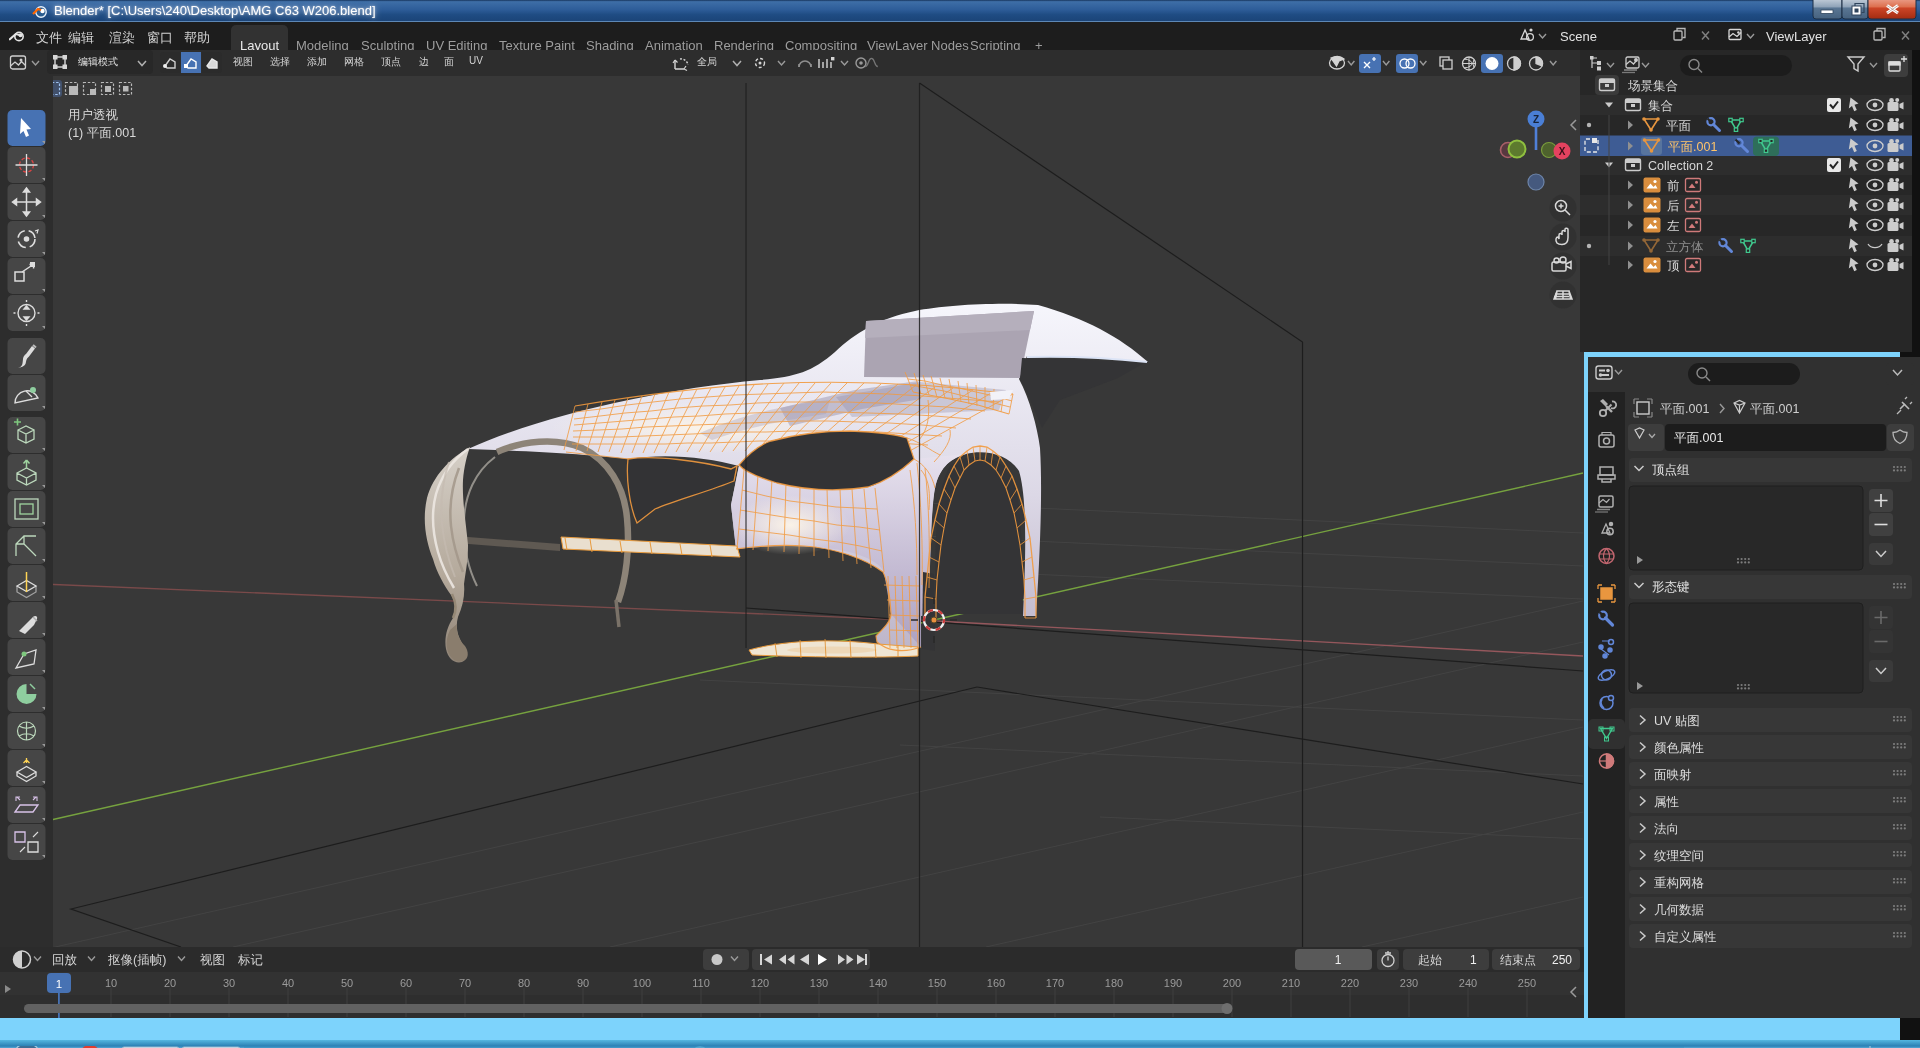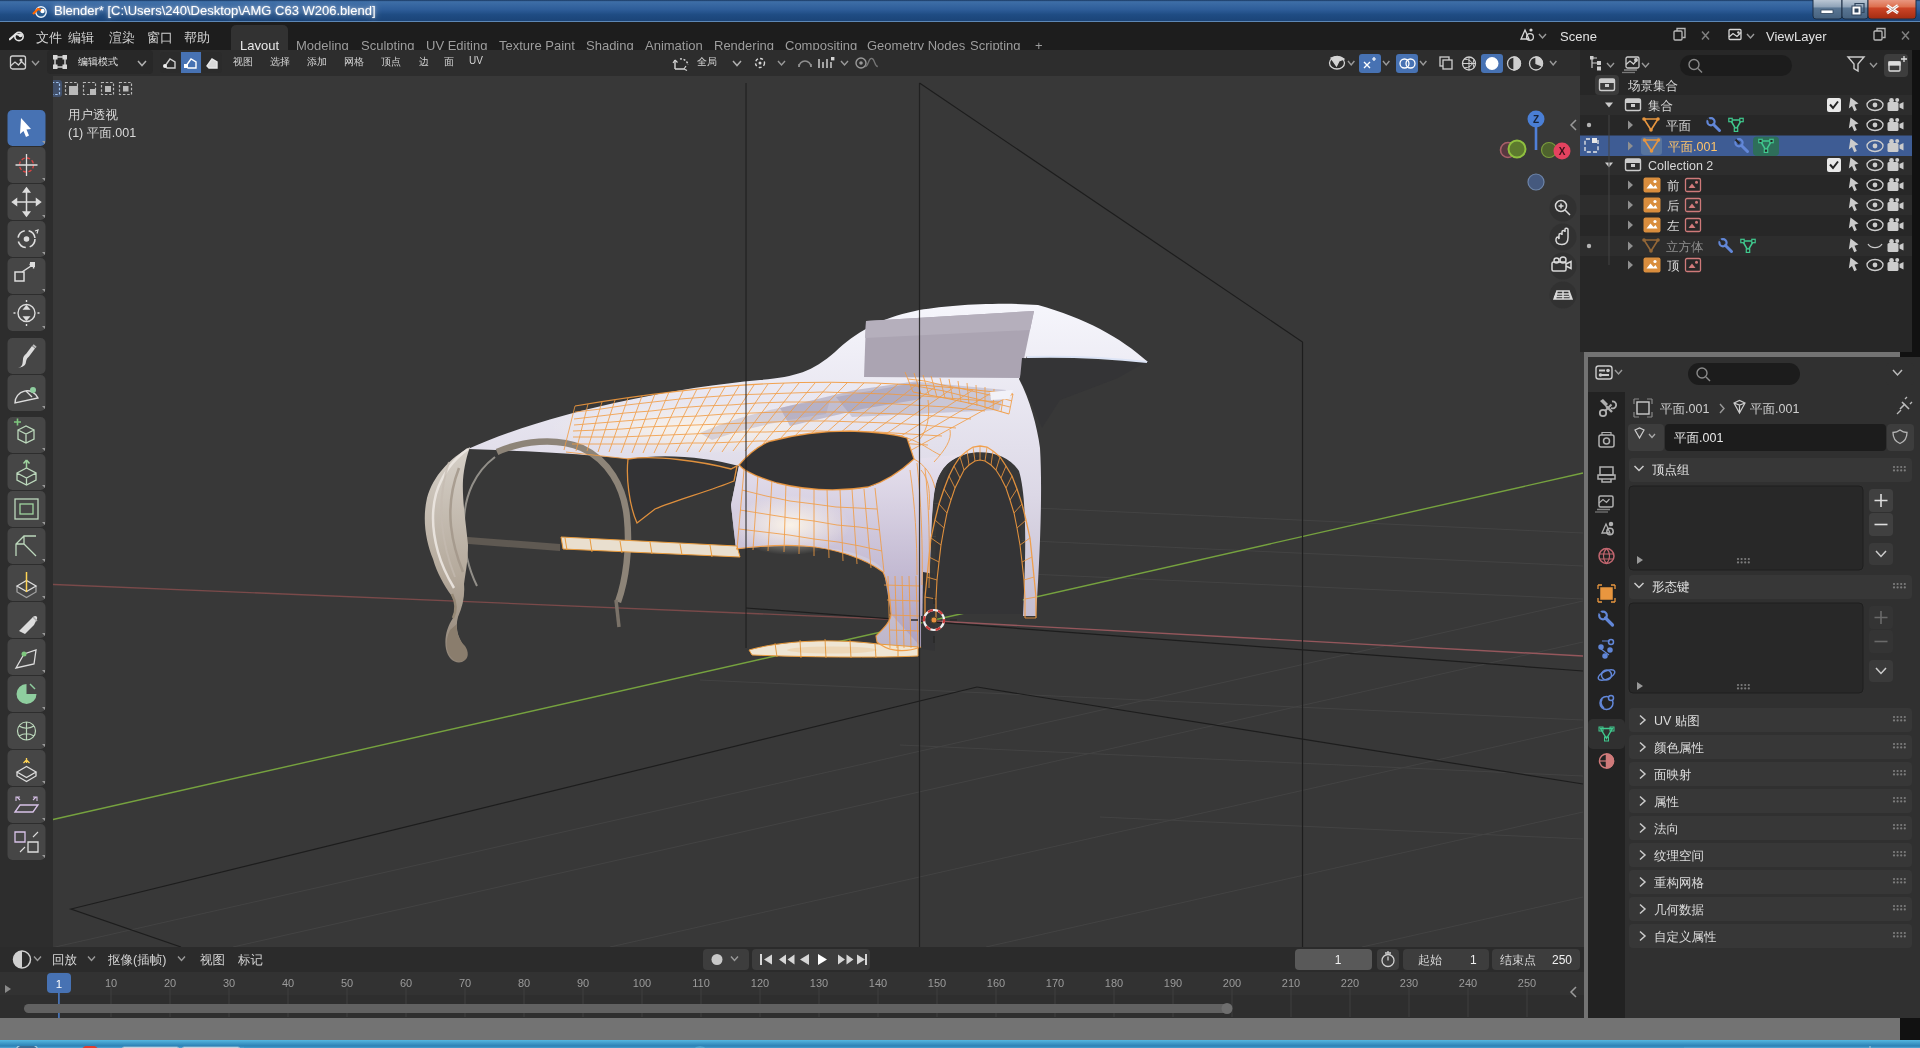--- a/index.html
+++ b/index.html
@@ -1,17 +1,17 @@
 <!DOCTYPE html>
 <html><head><meta charset="utf-8">
 <style>
 *{margin:0;padding:0;box-sizing:border-box}
 html,body{width:1920px;height:1048px;overflow:hidden;background:#111}
 body{font-family:"Liberation Sans",sans-serif;-webkit-font-smoothing:antialiased}
-#scr{position:absolute;left:0;top:0;width:1900px;height:1048px;background:#737373}
+#scr{position:absolute;left:0;top:0;width:1900px;height:1048px;background:#7dd3fc}
 .abs{position:absolute}
 
 #title{left:0;top:0;width:1920px;height:22px;background:linear-gradient(#17345c 0%,#3e6ea7 8%,#2e5d99 45%,#1f4c83 70%,#1b4478 100%);border-bottom:1px solid #5d87b5}
 #title .tx{position:absolute;left:54px;top:3px;font-size:13px;color:#fff;text-shadow:0 0 6px rgba(255,255,255,.75),0 0 2px rgba(255,255,255,.6)}
 
 #topbar{left:0;top:22px;width:1920px;height:28px;background:#1d1d1d;color:#cfcfcf;font-size:13px}
 #topbar .m{position:absolute;top:7px;color:#d2d2d2}
 #topbar .tab{position:absolute;top:3px;height:25px;line-height:25px;color:#9d9d9d;border-radius:5px 5px 0 0;padding:8px 9px}
 #topbar .tab.on{background:#323232;color:#e8e8e8}
 
@@ -76,21 +76,21 @@
       <span class="m" style="left:184px">帮助</span>
     <span class="tab on" style="left:231px;top:3px;">Layout</span>
     <span class="tab" style="left:287px">Modeling</span>
       <span class="tab" style="left:352px">Sculpting</span>
       <span class="tab" style="left:417px">UV Editing</span>
       <span class="tab" style="left:490px">Texture Paint</span>
       <span class="tab" style="left:577px">Shading</span>
       <span class="tab" style="left:636px">Animation</span>
       <span class="tab" style="left:705px">Rendering</span>
       <span class="tab" style="left:776px">Compositing</span>
-      <span class="tab" style="left:858px">Geometry Nodes</span>
+      <span class="tab" style="left:858px">ViewLayer Nodes</span>
       <span class="tab" style="left:961px">Scripting</span>
       <span class="tab" style="left:1026px">+</span>
     <svg class="abs" style="left:1519px;top:4px" width="200" height="20" viewBox="0 0 200 20">
         <path d="M6,4 l4,9 h-8 z" fill="none" stroke="#d8d8d8" stroke-width="1.3"></path>
         <circle cx="11" cy="11" r="3.4" fill="none" stroke="#d8d8d8" stroke-width="1.3"></circle>
         <circle cx="12" cy="4" r="1.6" fill="#d8d8d8"></circle>
         <path d="M20,8 l3.5,4 l3.5,-4" fill="none" stroke="#9a9a9a" stroke-width="1.4"></path>
       </svg>
     <span class="m" style="left:1560px;color:#e2e2e2">Scene</span>
     <svg class="abs" style="left:1672px;top:4px" width="44" height="20" viewBox="0 0 44 20">

